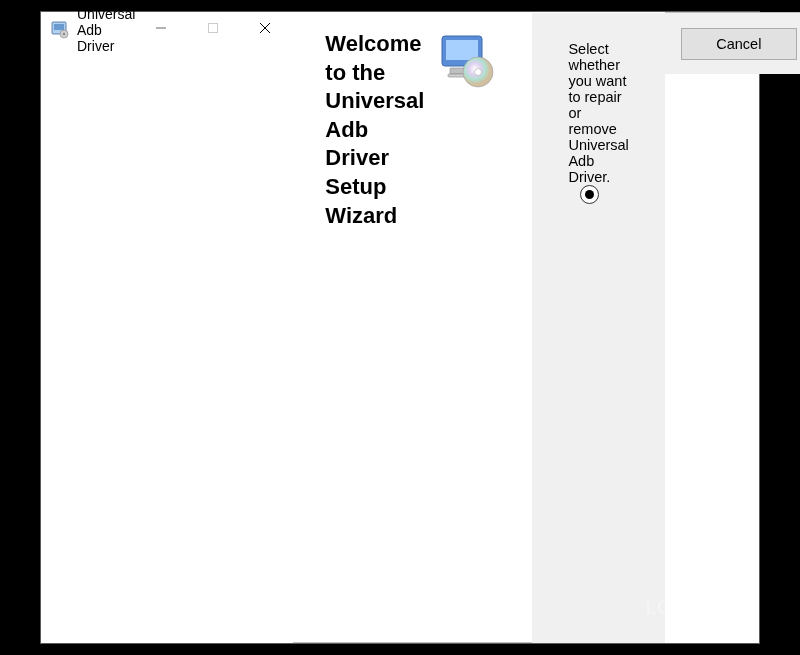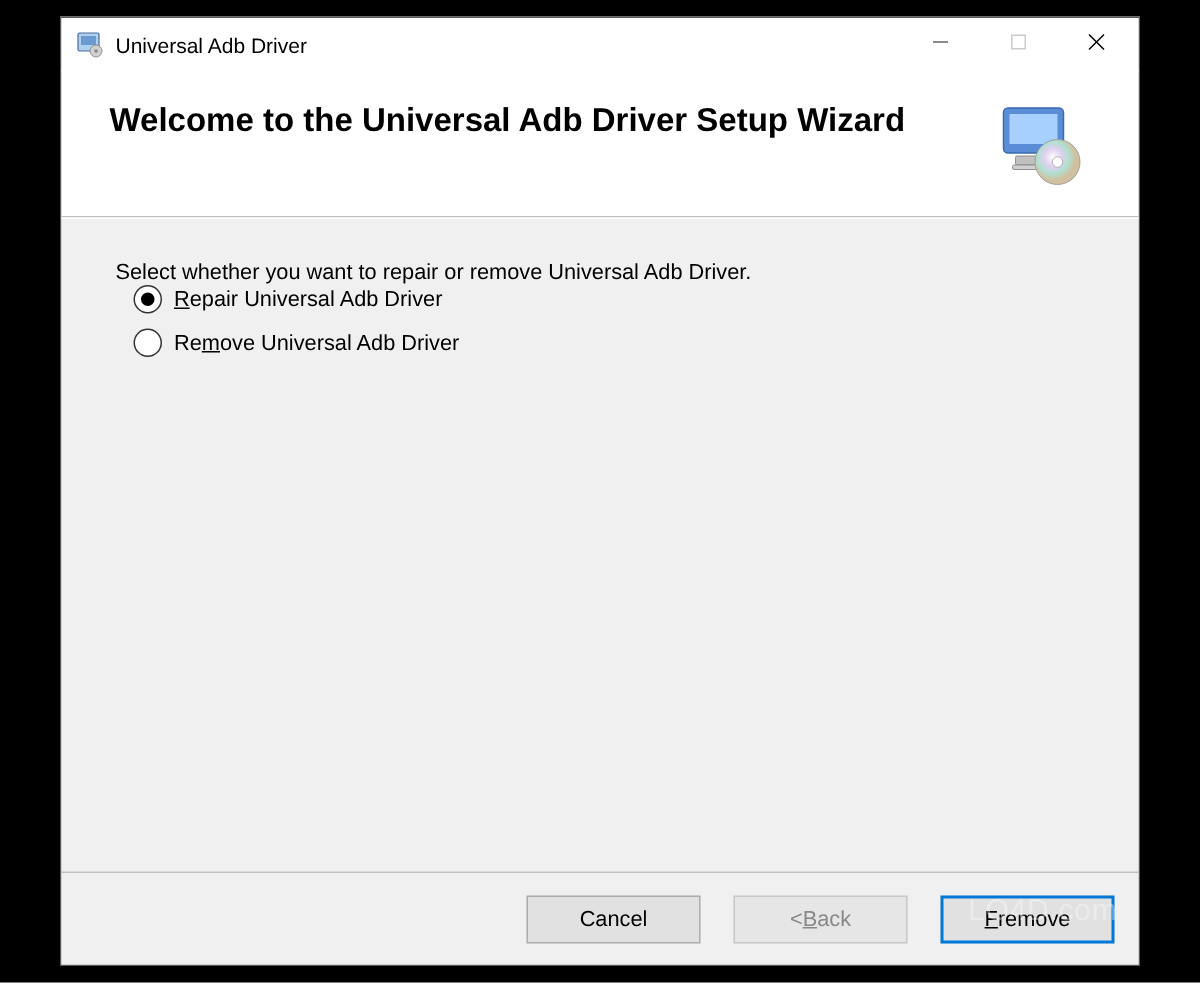--- a/index.html
+++ b/index.html
@@ -15,21 +15,21 @@
       align-items: center;
       width: 800px;
       height: 655px;
     }
     .window {
       width: 720px;
       height: 633px;
       background: #fff;
       border: 1px solid #5b5b5b;
       display: flex;
-      flex-direction: column;
+      flex-direction: row;
       position: relative;
     }
     .titlebar {
       height: 36px;
       display: flex;
       align-items: center;
       padding: 0 2px 0 10px;
       background: #fff;
       border-bottom: 1px solid #fff;
     }
@@ -233,25 +233,20 @@
         <circle cx="42" cy="40" r="3.5" fill="#fff" stroke="#aaa" stroke-width="0.6"></circle>
       </svg>
     </span>
   </div>
 
   <div class="content-panel">
     <div class="instruction">Select whether you want to repair or remove Universal Adb Driver.</div>
     <div class="radio-group">
       <div class="radio-row">
         <span class="radio selected"></span>
-        <span class="radio-label"><span></span><span class="u">R</span><span>epair Universal Adb Driver</span></span>
-      </div>
-      <div class="radio-row">
-        <span class="radio"></span>
-        <span class="radio-label"><span>Re</span><span class="u">m</span><span>ove Universal Adb Driver</span></span>
       </div>
     </div>
   </div>
 
   <div class="footer">
     <div class="btn">Cancel</div>
     <div class="btn disabled">
         <span>&lt; </span>
         <span class="u">B</span>
         <span>ack</span>

